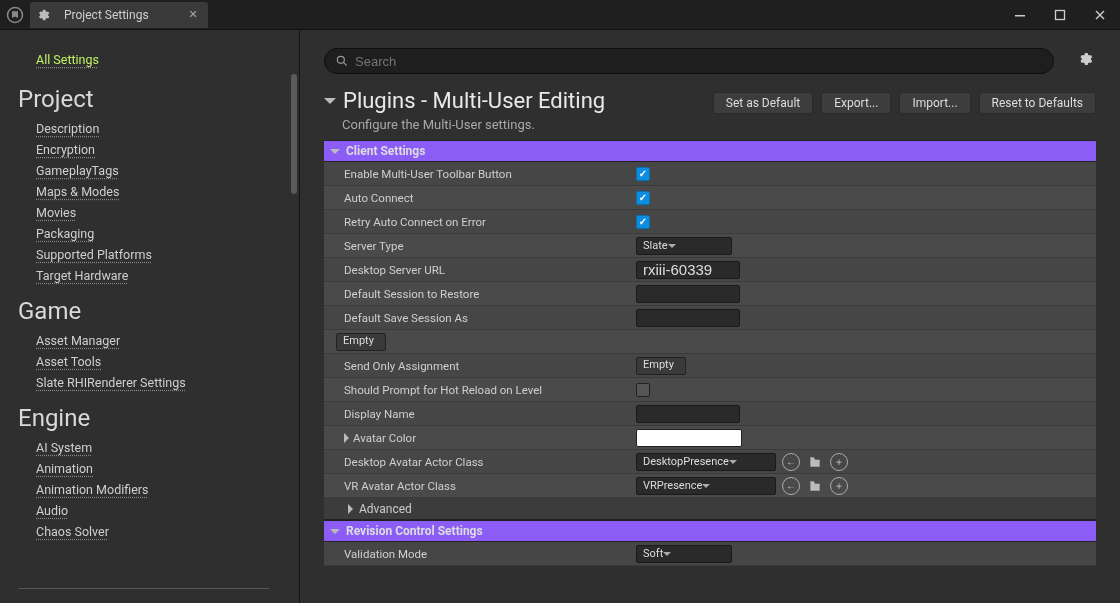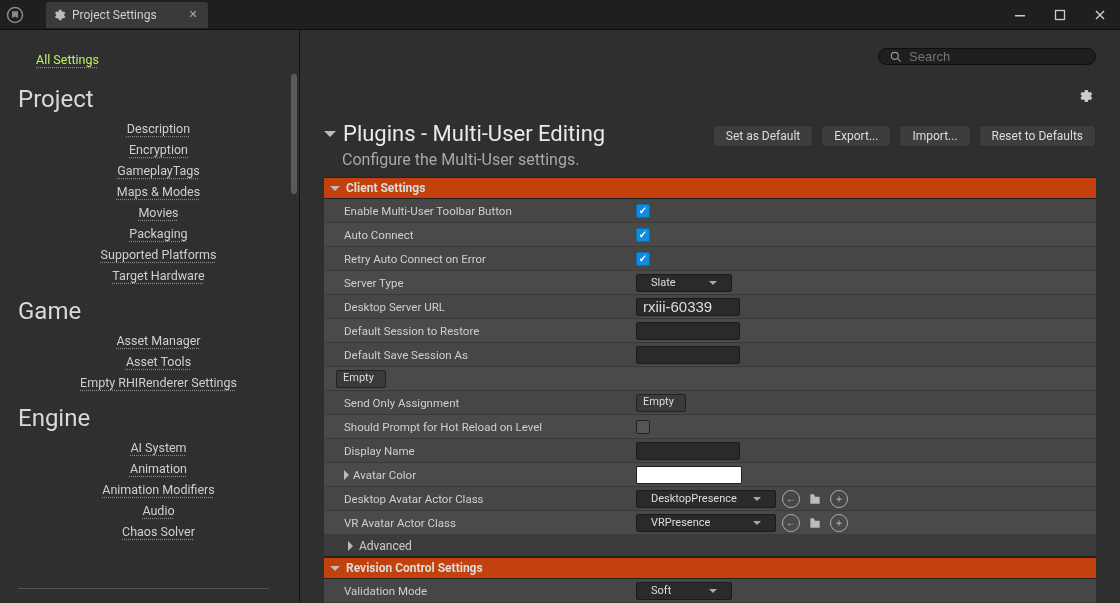--- a/index.html
+++ b/index.html
@@ -20,26 +20,26 @@
   display: flex;
   align-items: center;
   border-bottom: 1px solid #0f0f0f;
 }
 .titlebar .logo {
   width: 30px; height:30px; display:flex; align-items:center; justify-content:center;
   color:#aaa;
 }
 .titlebar .tab {
   height: 26px;
-  margin-left: 16px;
+  margin-left: 0;
   background: #3a3a3a;
   display:flex; align-items:center;
   padding: 0 10px 0 6px;
   border-radius: 3px 3px 0 0;
-  gap:6px;
+  gap:14px;
 }
 .titlebar .tab-icon { width:14px; height:14px; display:inline-flex; align-items:center; justify-content:center; color:#bbb;}
 .titlebar .tab-close { margin-left:26px; color:#aaa; font-size:11px; cursor:pointer;}
 .titlebar .win-controls { margin-left:auto; display:flex; }
 .titlebar .win-btn { width:40px; height:30px; display:flex; align-items:center; justify-content:center; color:#ccc; cursor:pointer;}
 
 
 .main {
   display:flex;
   height: calc(603px - 30px);
@@ -65,21 +65,20 @@
 }
 .sidebar .section-head.first { margin-top: 18px; }
 .sidebar .link {
   display:block;
   color:#cfcfcf;
   text-decoration: underline dotted #888;
   text-underline-offset: 3px;
   font-size:12.5px;
   margin: 6px 0 6px 18px;
   cursor:pointer;
-  text-align:center;
 }
 .sidebar .alllink {
   margin: 8px 0 4px 18px;
   display:block;
   color:#bef264;
   text-decoration: underline dotted #888;
   text-underline-offset: 3px;
   font-size:12.5px;
   cursor:pointer;
 }
@@ -95,23 +94,22 @@
 
 .content {
   flex:1;
   background:#2f2f2f;
   overflow:hidden;
   display:flex; flex-direction:column;
   padding-top:18px;
 }
 
 .searchrow {
-  display:flex; align-items:flex-end; gap:20px;
+  display:flex; align-items:flex-start; gap:20px;
   padding: 0 24px 8px 24px;
-  flex-direction: column;
 }
 .searchbox {
   flex:1;
   height:26px;
   background:#1e1e1e;
   border:1px solid #0f0f0f;
   border-radius:13px;
   display:flex; align-items:center;
   padding:0 10px; gap:6px;
 }
@@ -128,35 +126,35 @@
 }
 .header-left { flex:1; }
 .header-title {
   font-size:22px; color:#e9e9e9; font-weight:400;
   display:flex; align-items:center; gap:4px;
 }
 .header-title .collapse-tri {
   width:0;height:0;border-style:solid;border-width:6px 6px 0 6px;border-color:#bbb transparent transparent transparent;
   margin-right:3px;
 }
-.header-sub { font-size:16px; color:#a8a8a8; margin-top:4px; margin-left:18px;}
+.header-sub { font-size:13px; color:#a8a8a8; margin-top:4px; margin-left:18px;}
 .header-buttons { display:flex; gap:8px; margin-top:4px;}
 .hbtn {
   background:#3d3d3d; color:#ddd; border:1px solid #2a2a2a;
   border-radius:3px; height:22px; padding:0 12px; font-size:12px;
   display:flex; align-items:center; cursor:pointer;
 }
 
 .props {
   flex:1; overflow-y:auto;
   padding: 0 24px 0 24px;
 }
 
 .category-row {
-  background:#c2410c;
+  background:#8b5cf6;
   height:22px;
   display:flex; align-items:center;
   border-top:1px solid #222; border-bottom:1px solid #222;
   padding-left:6px; gap:6px;
   font-size:12px; font-weight:bold; color:#ddd;
 }
 .tri-down { display:inline-block; width:0;height:0;border-style:solid;border-width:5px 5px 0 5px;border-color:#bbb transparent transparent transparent;}
 .tri-right { display:inline-block; width:0;height:0;border-style:solid;border-width:5px 0 5px 5px;border-color:transparent transparent transparent #bbb;}
 
 .prop-row {
@@ -183,22 +181,22 @@
   width:14px; height:14px; border:1px solid #222; border-radius:2px;
   background:#555; display:flex; align-items:center; justify-content:center;
   cursor:pointer;
 }
 .checkbox.checked { background:#0d8de0; border-color:#0a6fb0;}
 .checkbox.checked::after { content:"✓"; color:#fff; font-size:10px; line-height:1; font-weight:bold;}
 
 .dropdown {
   height:18px; min-width:96px; background:#2a2a2a;
   border:1px solid #1a1a1a; border-radius:2px;
-  display:flex; align-items:center; justify-content:space-between;
-  padding:0 14px; font-size:11px; color:#ddd; cursor:pointer;
+  display:flex; align-items:center; justify-content:flex-start;
+  padding:0 6px; font-size:11px; color:#ddd; cursor:pointer;
 }
 .dropdown .dd-arrow {
   width:0;height:0;border-style:solid;border-width:4px 4px 0 4px;border-color:#aaa transparent transparent transparent;
 }
 .dropdown.wide { min-width:140px; }
 
 .textinput {
   height:18px; width:104px; background:#2a2a2a;
   border:1px solid #1a1a1a; border-radius:2px;
   color:#ddd; font-size:15px; padding:0 6px;
@@ -286,21 +284,21 @@
       <a class="link">GameplayTags</a>
       <a class="link">Maps &amp; Modes</a>
       <a class="link">Movies</a>
       <a class="link">Packaging</a>
       <a class="link">Supported Platforms</a>
       <a class="link">Target Hardware</a>
 
       <div class="section-head">Game</div>
       <a class="link">Asset Manager</a>
       <a class="link">Asset Tools</a>
-      <a class="link">Empty RHIRenderer Settings</a>
+      <a class="link">Slate RHIRenderer Settings</a>
 
       <div class="section-head">Engine</div>
       <a class="link">AI System</a>
       <a class="link">Animation</a>
       <a class="link">Animation Modifiers</a>
       <a class="link">Audio</a>
       <a class="link">Chaos Solver</a>
     </div>
     <div class="fake-scroll"></div>
     <div class="sidebar-divider"></div>

